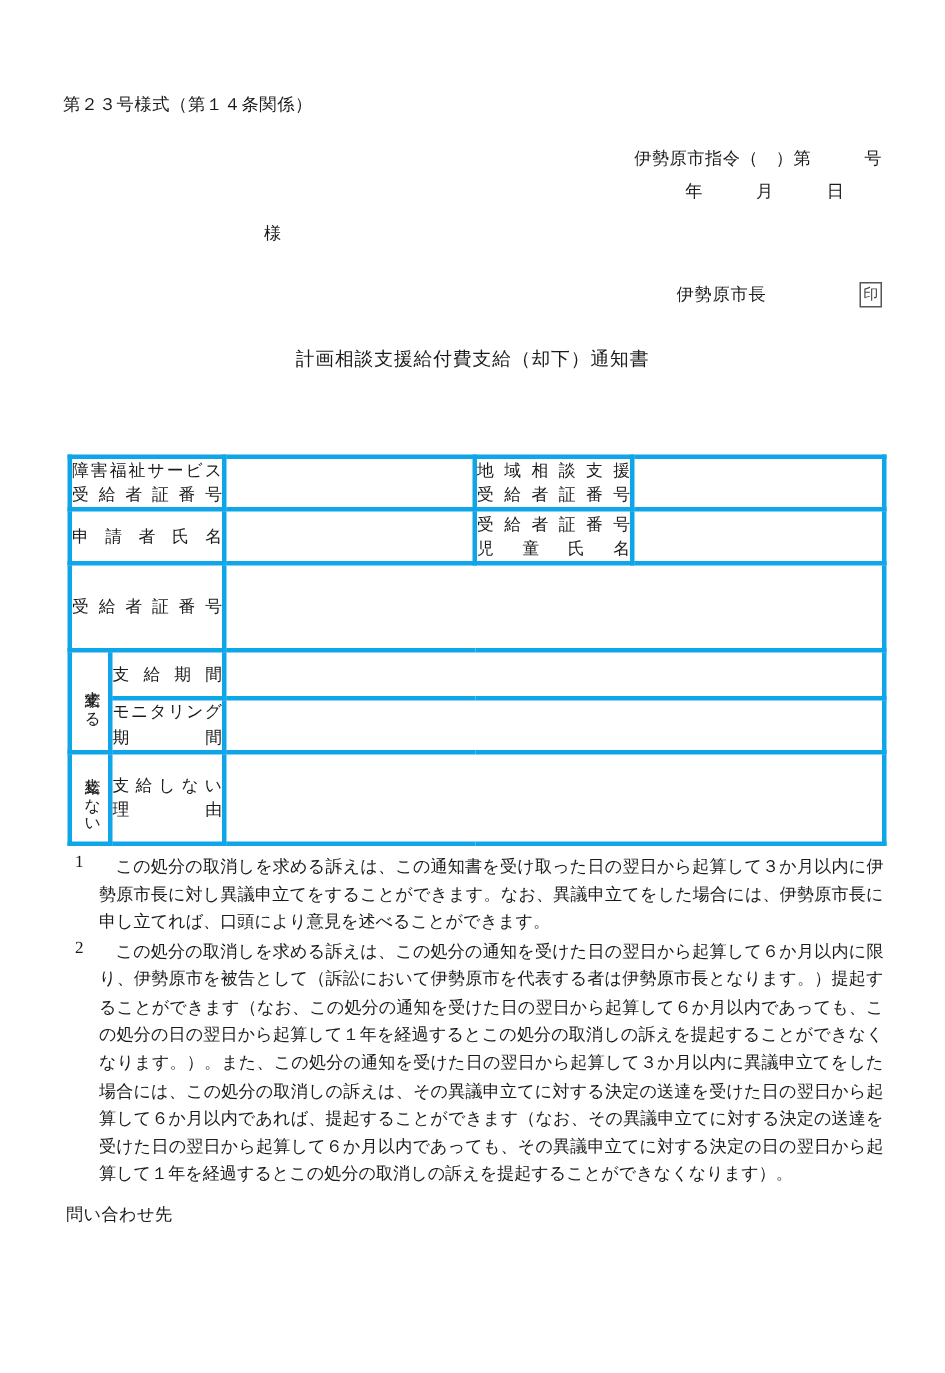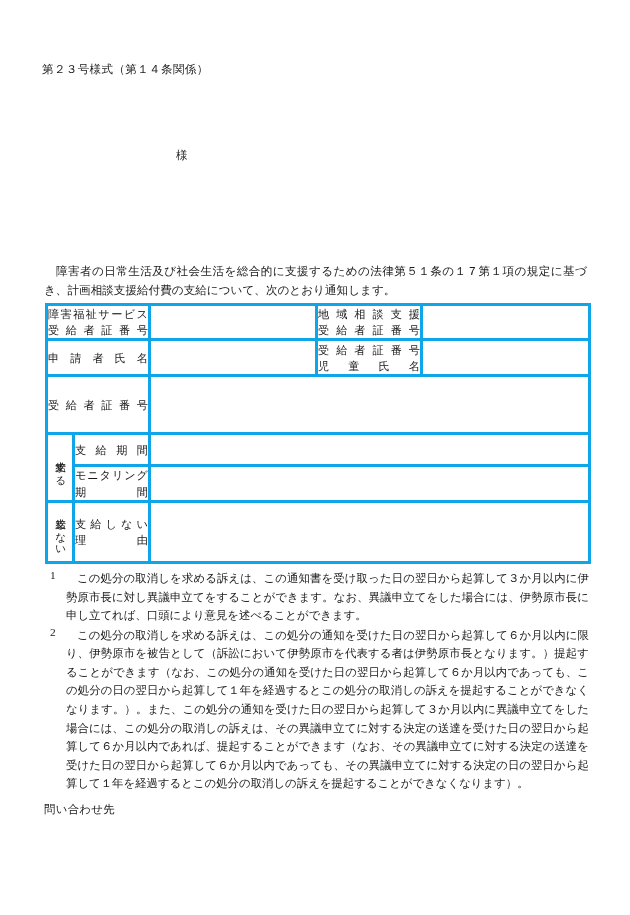--- a/index.html
+++ b/index.html
@@ -180,26 +180,34 @@
     letter-spacing: 0.3px;
   }
 </style>
 </head>
 <body>
 
 <div class="page">
 
   <div class="form-no">第２３号様式（第１４条関係）</div>
 
+  <div class="issue-block">
+    <div class="issue-line-1">伊勢原市指令（　）第　　　号</div>
+    <div class="issue-line-2">年　　　月　　　日</div>
+  </div>
 
   <div class="addressee">様</div>
 
-
-
-  <div class="intro">障害者の日常生活及び社会生活を総合的に支援するための法律第５１条の１７第１項の規定に基づき、計画相談支援給付費の支給について、次のとおり通知します。</div>
+  <div class="issuer-row">
+    <span class="issuer-name">伊勢原市長</span>
+    <span class="seal-box">印</span>
+  </div>
+
+  <div class="doc-title">計画相談支援給付費支給（却下）通知書</div>
+
 
   <table class="form-table">
     <colgroup>
       <col style="width:27px">
       <col style="width:76px">
       <col style="width:167px">
       <col style="width:105px">
       <col style="width:168px">
     </colgroup>
     <tbody>

